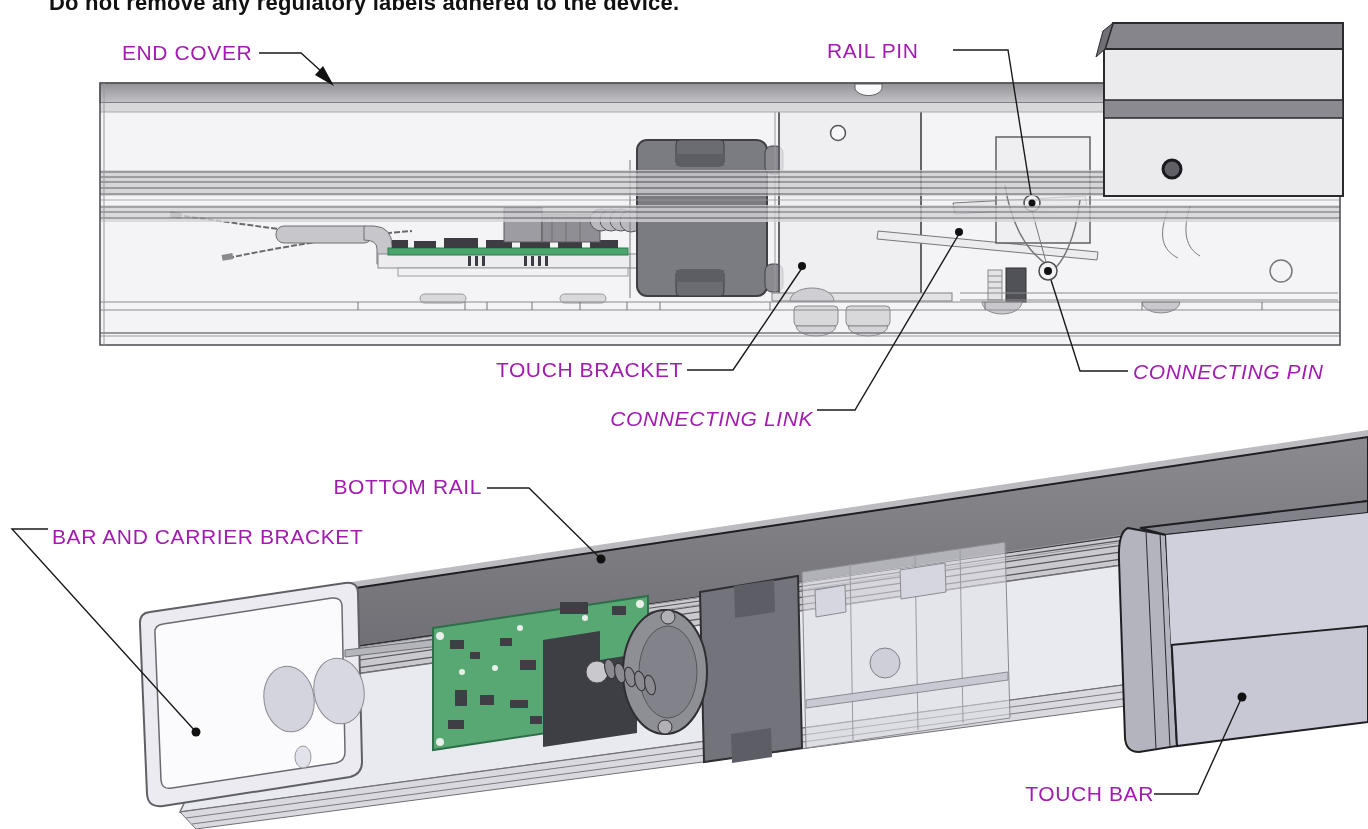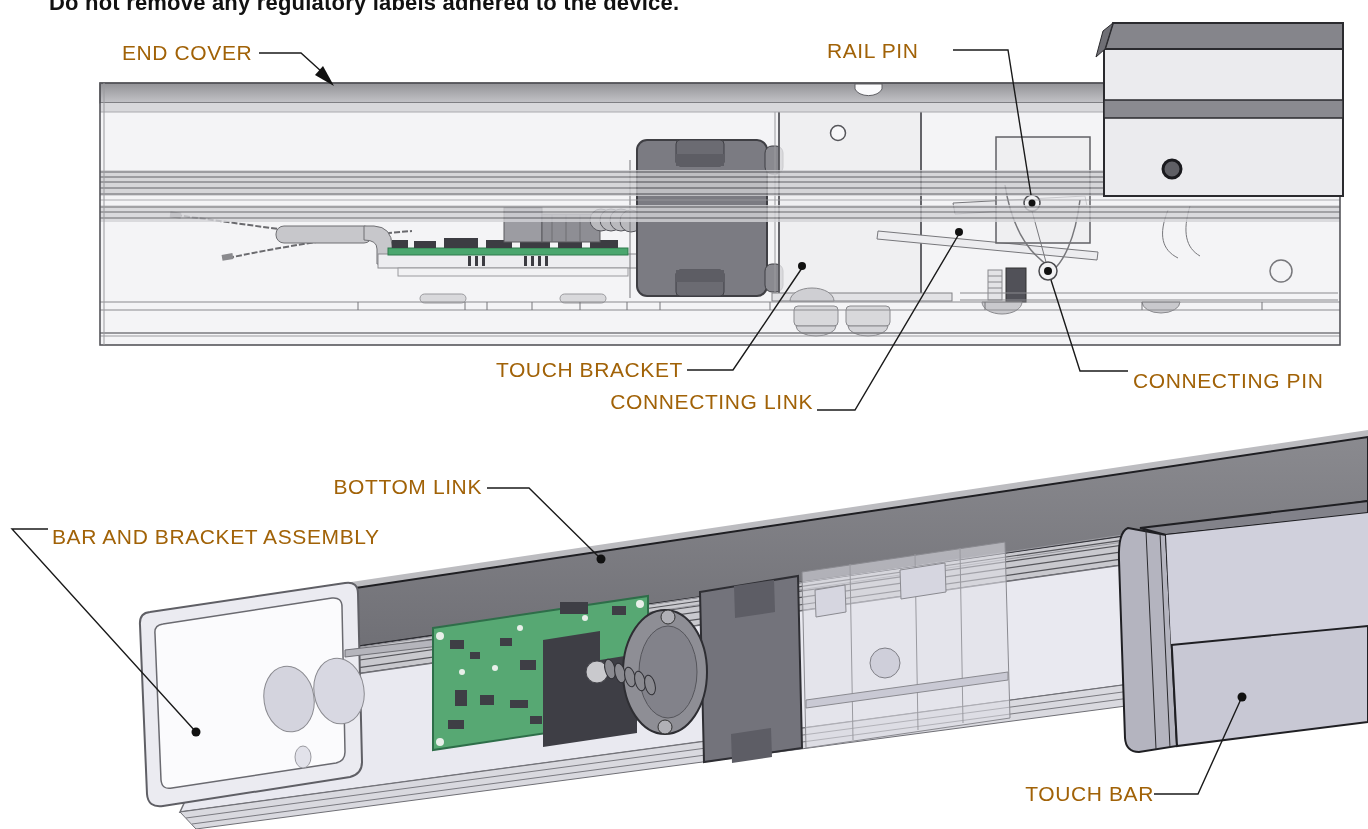--- a/index.html
+++ b/index.html
@@ -2,21 +2,21 @@
 <html><head>
 <meta charset="utf-8">
 <style>
   html,body{margin:0;padding:0;width:1368px;height:829px;overflow:hidden;background:#ffffff;}
   body{font-family:"Liberation Sans","DejaVu Sans",sans-serif;position:relative;}
   .callout{
     position:absolute;
     font-size:21px;
     line-height:22px;
     letter-spacing:0.6px;
-    color:#a16207;
+    color:#a21caf;
     white-space:nowrap;
     font-weight:400;
   }
   .notice{
     position:absolute;
     top:-10px;
     left:49px;
     font-size:22px;
     font-weight:bold;
     letter-spacing:0.2px;
@@ -306,18 +306,18 @@
       <circle cx="1242" cy="697" r="4.5" fill="#111" stroke="none"></circle>
     </g>
   </g>
 </svg>
 
 <div class="notice">Do not remove any regulatory labels adhered to the device.</div>
 
 <div class="callout" style="left:122px;top:42px;">END COVER</div>
 <div class="callout" style="left:827px;top:40px;">RAIL PIN</div>
 <div class="callout" style="right:685px;top:359px;">TOUCH BRACKET</div>
-<div class="callout" style="right:555px;top:391px;">CONNECTING LINK</div>
-<div class="callout" style="left:1133px;top:370px;">CONNECTING PIN</div>
-
-<div class="callout" style="right:886px;top:476px;">BOTTOM LINK</div>
-<div class="callout" style="left:52px;top:526px;">BAR AND BRACKET ASSEMBLY</div>
+<div class="callout" style="right:555px;top:408px;font-style:italic;">CONNECTING LINK</div>
+<div class="callout" style="left:1133px;top:361px;font-style:italic;">CONNECTING PIN</div>
+
+<div class="callout" style="right:886px;top:476px;">BOTTOM RAIL</div>
+<div class="callout" style="left:52px;top:526px;">BAR AND CARRIER BRACKET</div>
 <div class="callout" style="right:214px;top:783px;margin-left:35px;">TOUCH BAR</div>
 
 </body></html>

